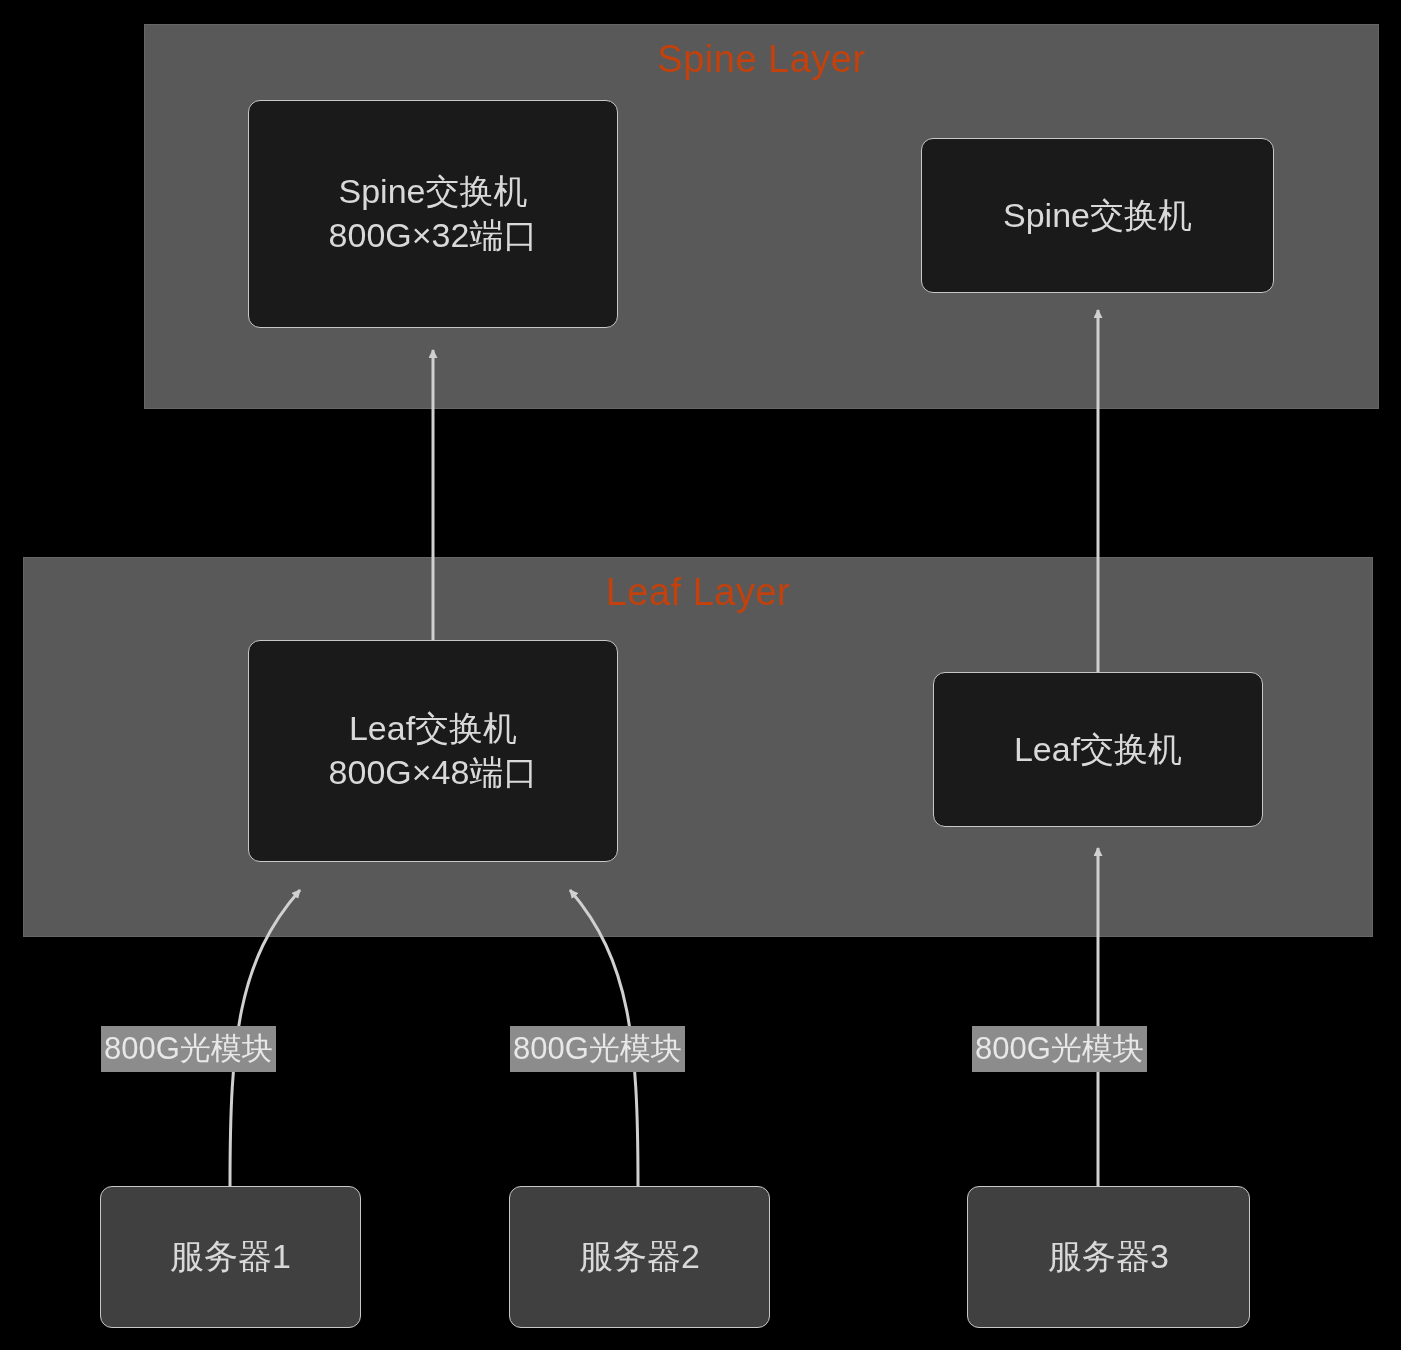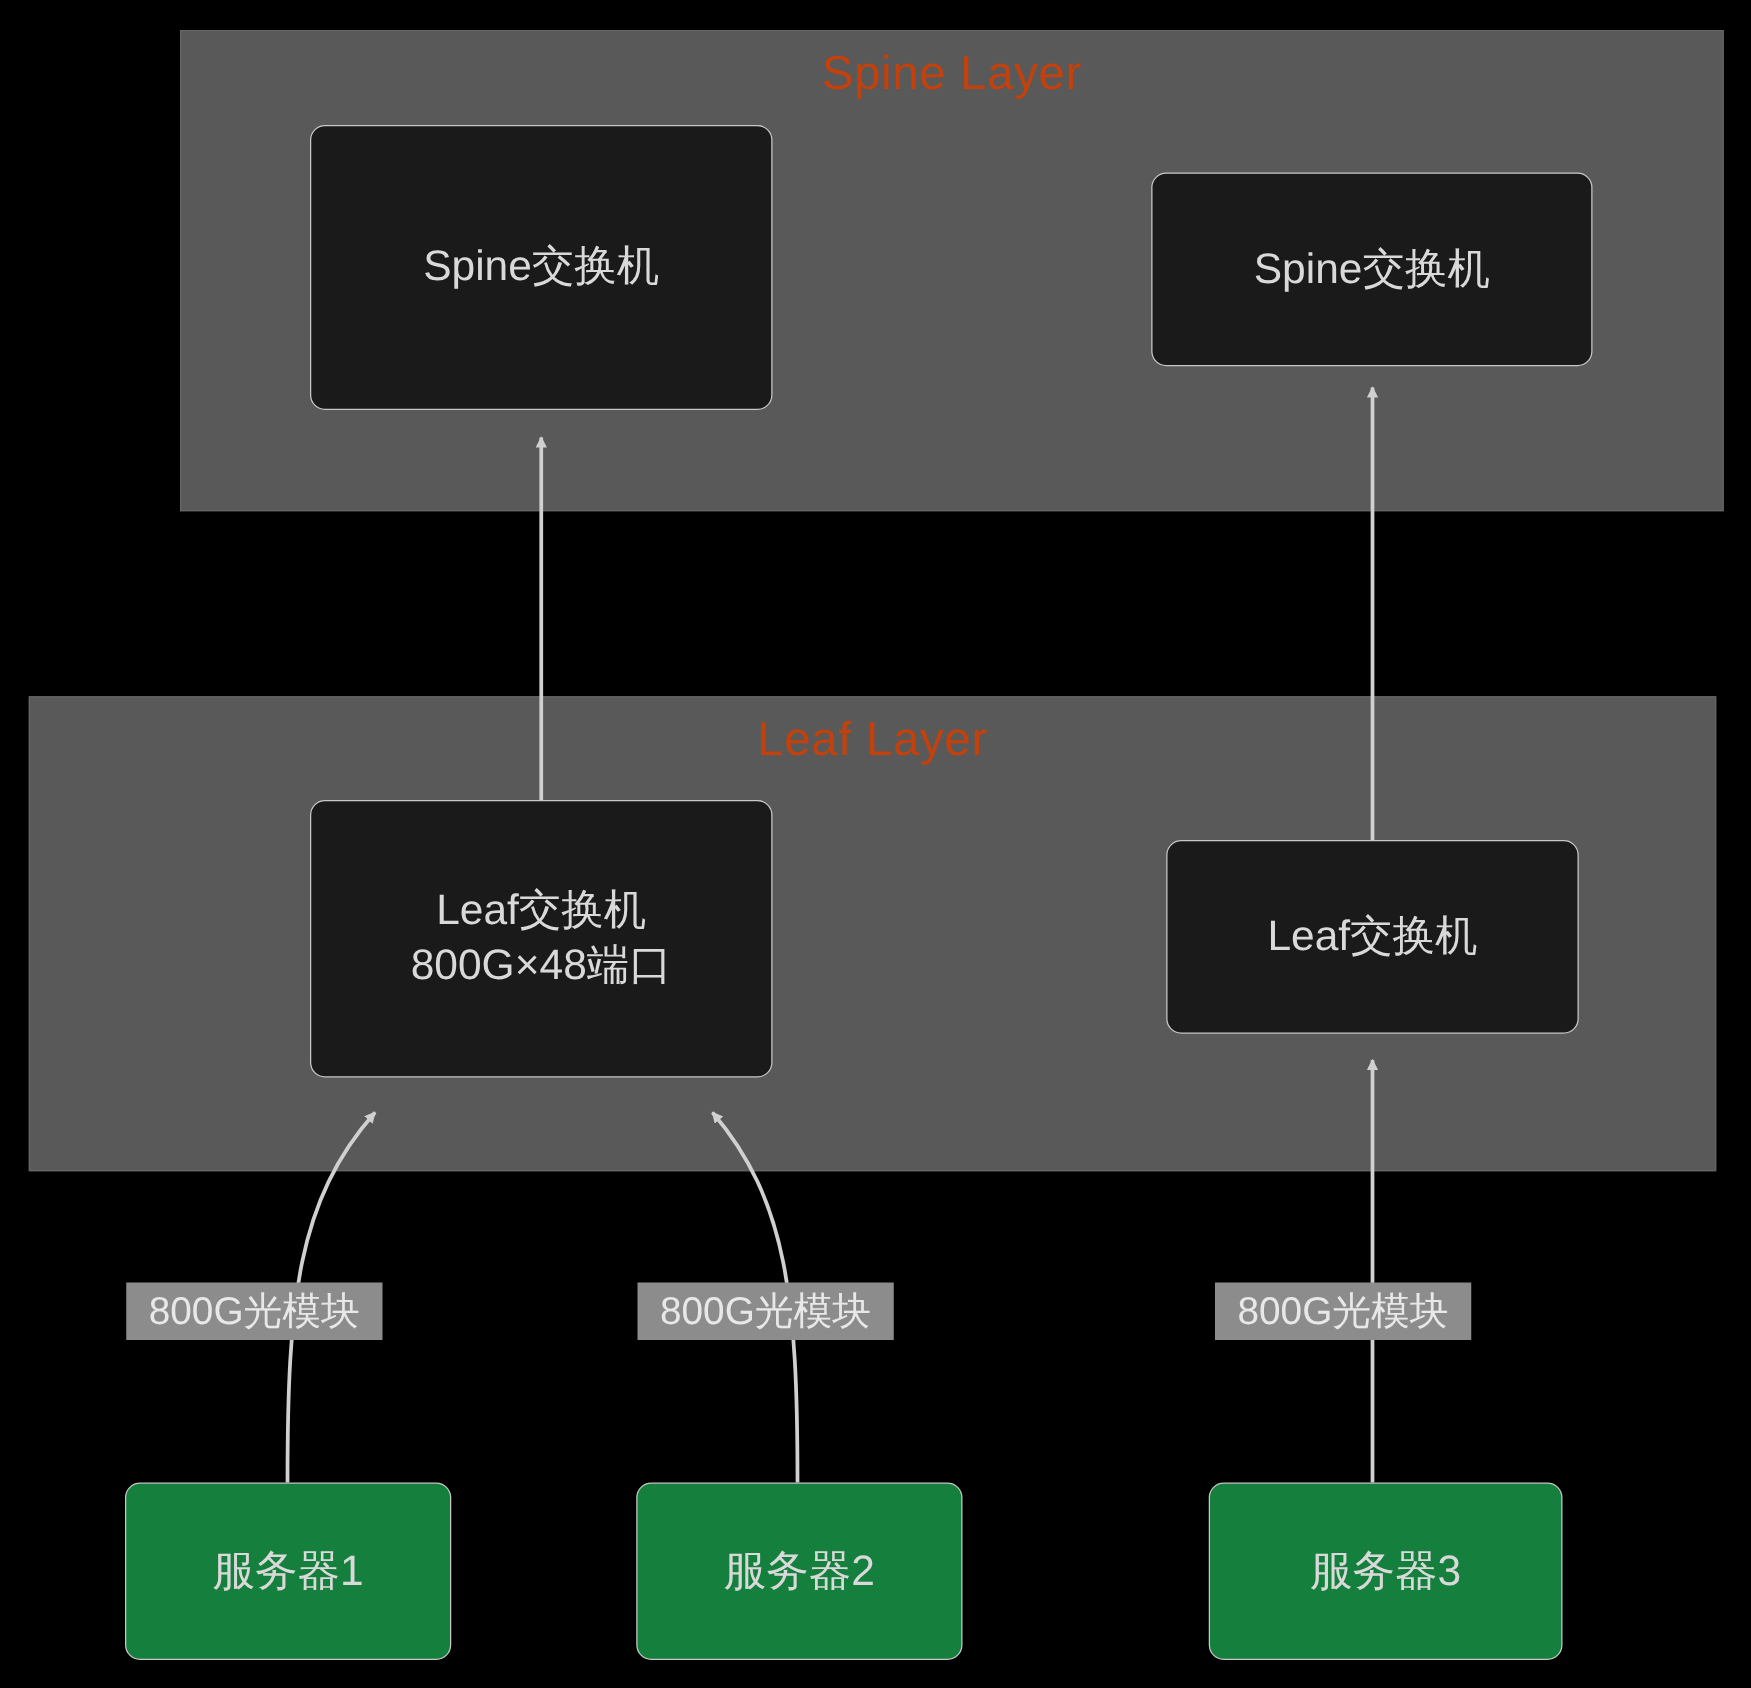--- a/index.html
+++ b/index.html
@@ -50,35 +50,35 @@
     align-items: center;
     justify-content: center;
     text-align: center;
     line-height: 1.28;
   }
   .node .l1 { font-size: 34px; }
   .node .l2 { font-size: 34px; }
   .server {
     position: absolute;
     box-sizing: border-box;
-    background: #15803d;
+    background: #404040;
     border: 1px solid #c8c8c8;
     border-radius: 12px;
     color: #d9d9d9;
     display: flex;
     align-items: center;
     justify-content: center;
     font-size: 34px;
   }
   .edge-label {
     position: absolute;
     background: #8c8c8c;
     color: #e8e8e8;
     font-size: 31px;
-    padding: 2px 18px;
+    padding: 2px 3px;
     white-space: nowrap;
     line-height: 1.35;
   }
 </style>
 </head>
 <body>
 
 <div id="canvas">
 
   <div class="layer-box" style="left:144px; top:24px; width:1235px; height:385px;"></div>
@@ -100,20 +100,21 @@
 
     <path d="M230,1186 C230,1040 238,960 300,890" stroke="#d0d0d0" stroke-width="3" fill="none" marker-end="url(#arrow)"></path>
 
     <path d="M638,1186 C638,1040 630,960 570,890" stroke="#d0d0d0" stroke-width="3" fill="none" marker-end="url(#arrow)"></path>
 
     <path d="M1098,1186 L1098,848" stroke="#d0d0d0" stroke-width="3" fill="none" marker-end="url(#arrow)"></path>
   </svg>
 
   <div class="node" style="left:248px; top:100px; width:370px; height:228px;">
     <span class="l1">Spine交换机</span>
+    <span class="l2">800G×32端口</span>
   </div>
 
   <div class="node" style="left:921px; top:138px; width:353px; height:155px;">
     <span class="l1">Spine交换机</span>
   </div>
 
   <div class="node" style="left:248px; top:640px; width:370px; height:222px;">
     <span class="l1">Leaf交换机</span>
     <span class="l2">800G×48端口</span>
   </div>

